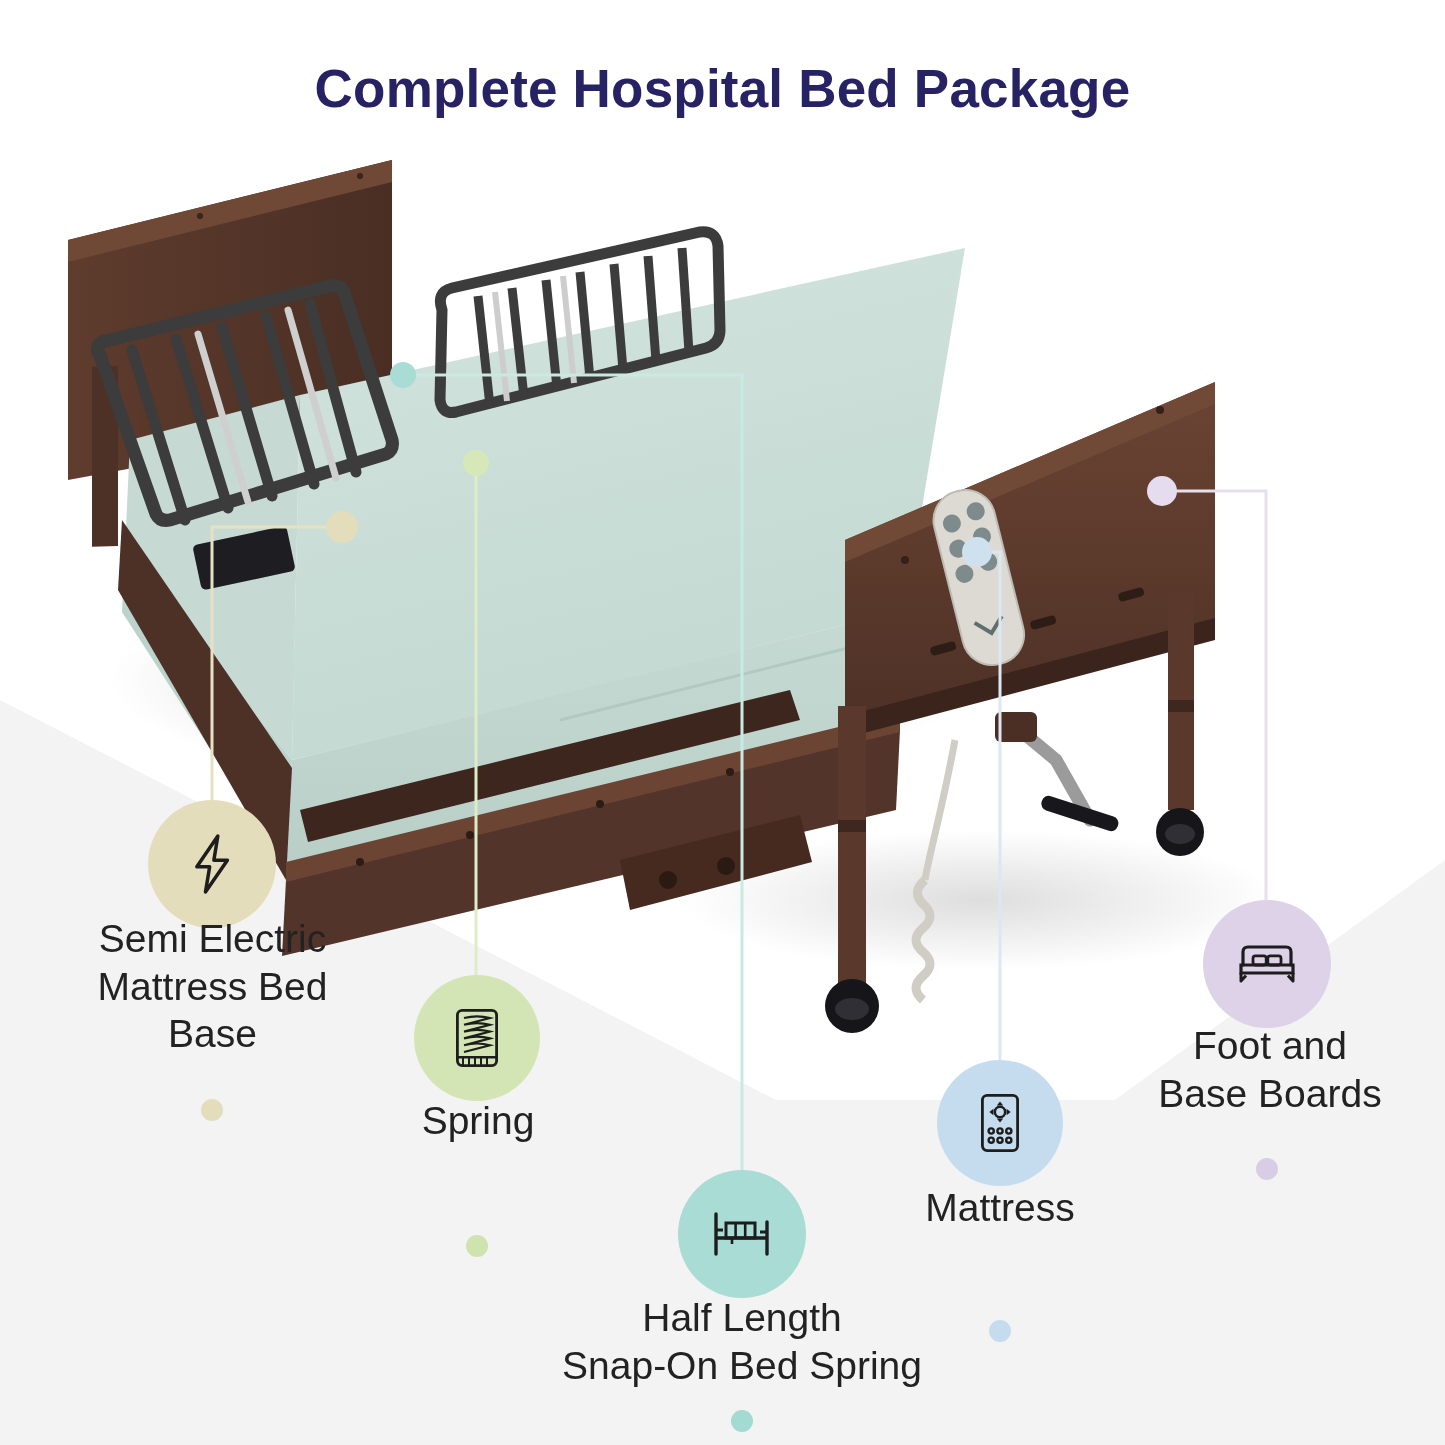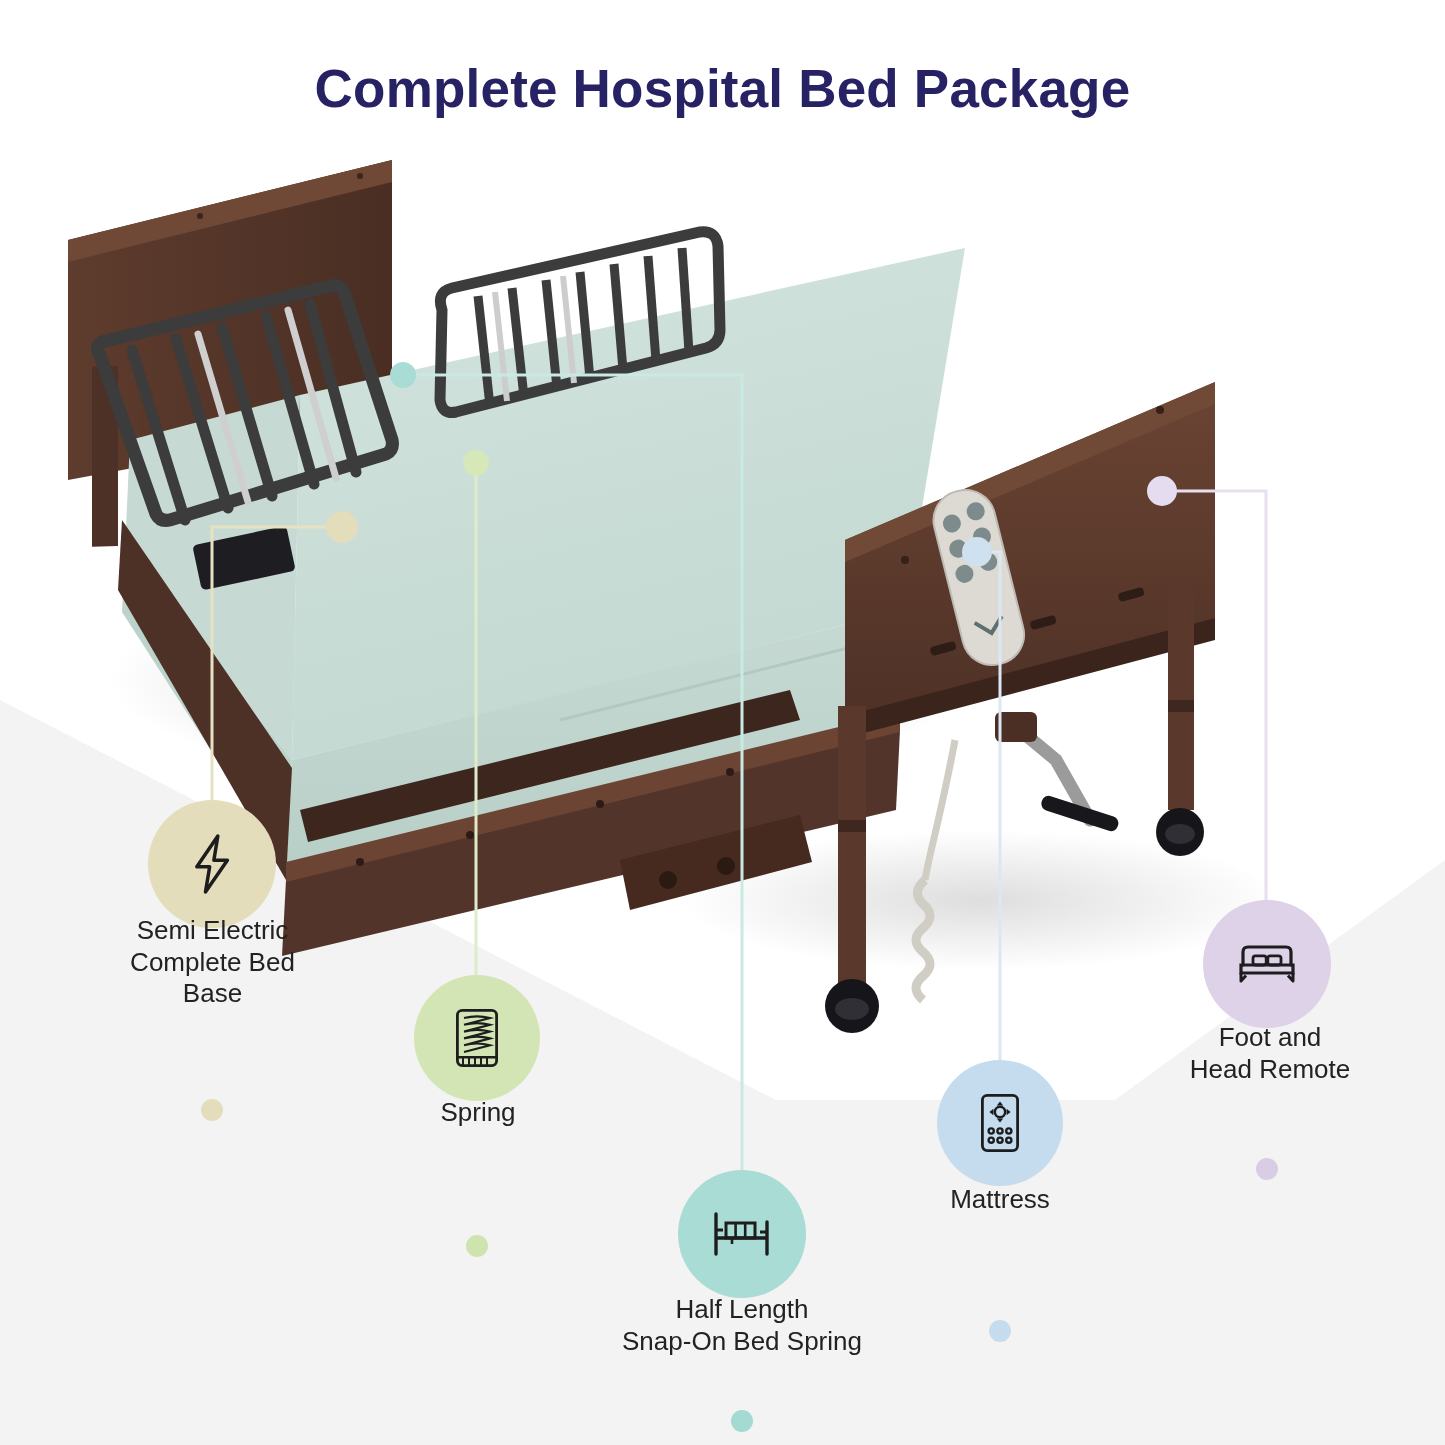--- a/index.html
+++ b/index.html
@@ -20,21 +20,21 @@
   #photo{position:absolute;left:0;top:120px;width:1445px;height:920px;}
 
   
   #connectors{position:absolute;left:0;top:0;width:1445px;height:1445px;}
 
   
   .feature{position:absolute;}
   .fcircle{position:absolute;border-radius:50%;display:flex;align-items:center;
            justify-content:center;}
   .flabel{position:absolute;text-align:center;color:#222222;
-          font-size:26px;line-height:1.22;letter-spacing:0px;
+          font-size:39px;line-height:1.22;letter-spacing:0px;
           font-family:"Liberation Sans","DejaVu Sans",sans-serif;}
   .fdot{position:absolute;border-radius:50%;}
   svg{display:block;}
 </style>
 </head>
 <body>
 
 <div id="stage">
 
   <svg class="bg-layer" viewBox="0 0 1445 1445">
@@ -230,21 +230,21 @@
   </svg>
 
   <div class="feature" style="left:0;top:0">
     <div class="fcircle" style="left:148px;top:800px;width:128px;height:128px;background:#e4ddbc;">
       <svg width="56" height="66" viewBox="0 0 24 28">
         <path d="M14.5 2 L5.5 15.2 H11 L9.2 26 L18.6 12.4 H12.8 Z" fill="none" stroke="#1d1d1d" stroke-width="1.5" stroke-linejoin="round"></path>
       </svg>
     </div>
     <div class="flabel" style="left:20px;top:915px;width:385px;">
       <div>Semi Electric</div>
-      <div>Complete Bed</div>
+      <div>Mattress Bed</div>
       <div>Base</div>
     </div>
     <div class="fdot" style="left:201px;top:1099px;width:22px;height:22px;background:#e4ddbc;"></div>
   </div>
 
   <div class="feature" style="left:0;top:0">
     <div class="fcircle" style="left:414px;top:975px;width:126px;height:126px;background:#d3e5b4;">
       <svg width="52" height="66" viewBox="0 0 26 32">
         <rect x="3.2" y="2.2" width="19.6" height="27.6" rx="2.4" fill="none" stroke="#1d1d1d" stroke-width="1.4"></rect>
         <path d="M6.5 6 Q13 4.3 19.5 6 Q13 7.7 6.5 9.4 Q13 7.7 19.5 9.4
@@ -318,18 +318,18 @@
       <svg width="64" height="50" viewBox="0 0 32 25">
         <path d="M4 13 V6.5 Q4 4 6.5 4 H25.5 Q28 4 28 6.5 V13" fill="none" stroke="#1d1d1d" stroke-width="1.6" stroke-linecap="round"></path>
         <path d="M3 13 H29 V17 H3 Z" fill="none" stroke="#1d1d1d" stroke-width="1.6"></path>
         <path d="M3 17 V21 L5.5 18.2 M29 17 V21 L26.5 18.2" fill="none" stroke="#1d1d1d" stroke-width="1.5" stroke-linejoin="round"></path>
         <rect x="9" y="8.4" width="6.6" height="4.6" rx="1.2" fill="none" stroke="#1d1d1d" stroke-width="1.4"></rect>
         <rect x="16.4" y="8.4" width="6.6" height="4.6" rx="1.2" fill="none" stroke="#1d1d1d" stroke-width="1.4"></rect>
       </svg>
     </div>
     <div class="flabel" style="left:1105px;top:1022px;width:330px;">
       <div>Foot and</div>
-      <div>Head Remote</div>
+      <div>Base Boards</div>
     </div>
     <div class="fdot" style="left:1256px;top:1158px;width:22px;height:22px;background:#d9cde6;"></div>
   </div>
 
 </div>
 
 </body></html>

